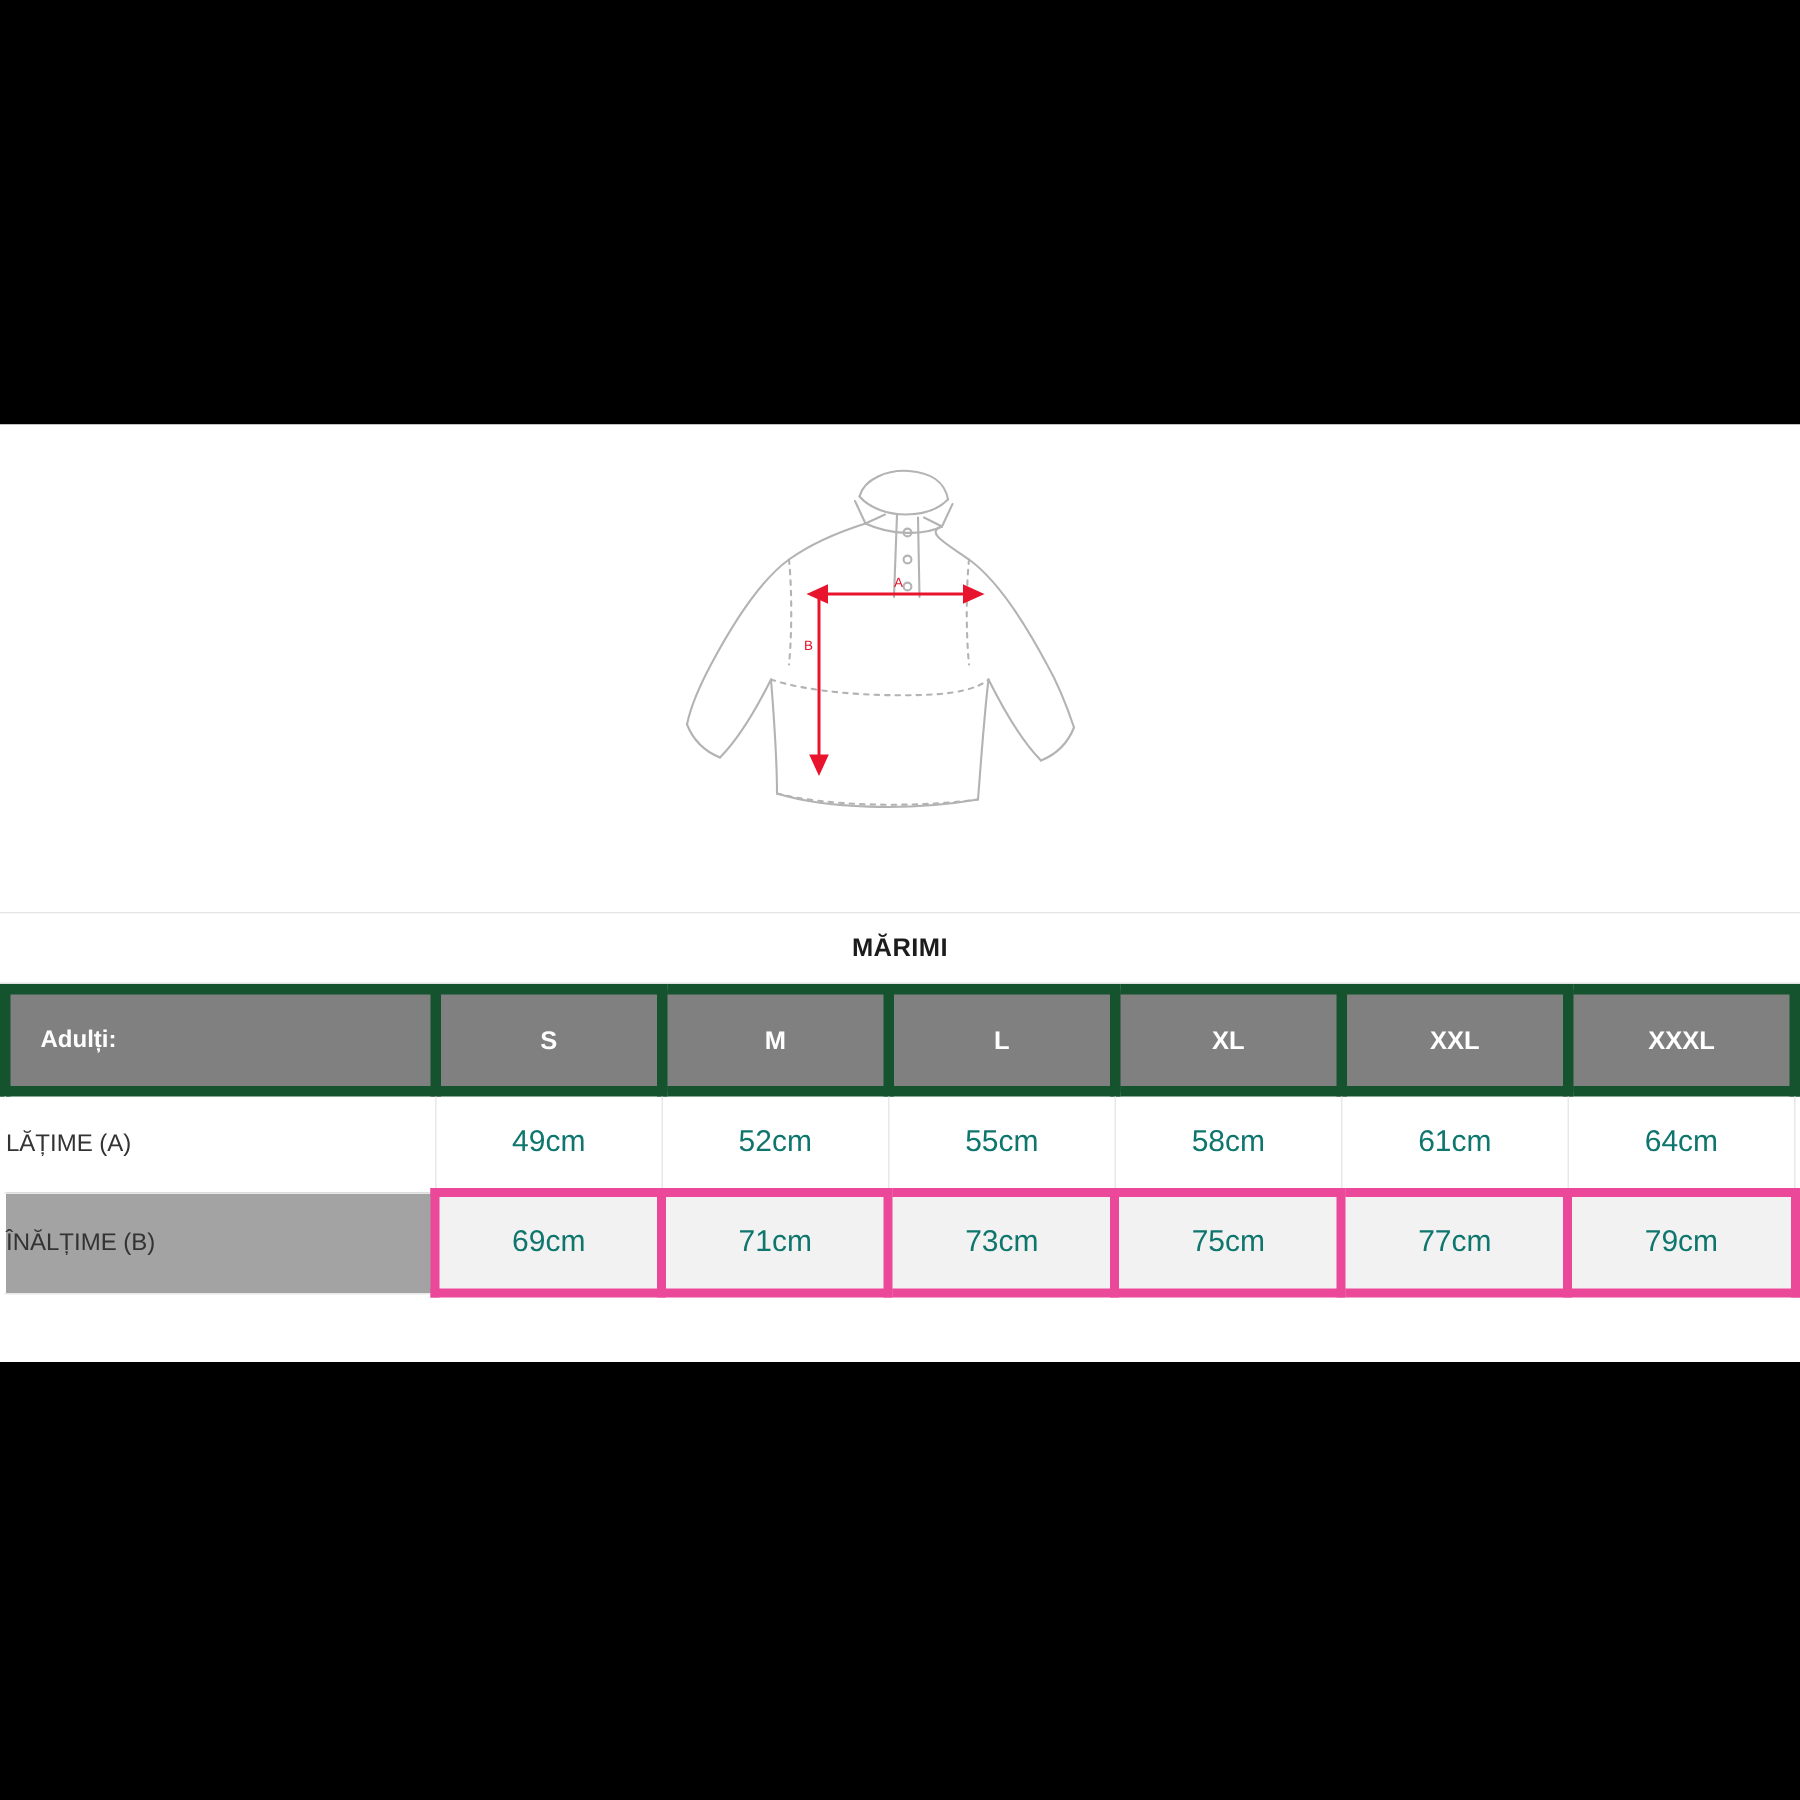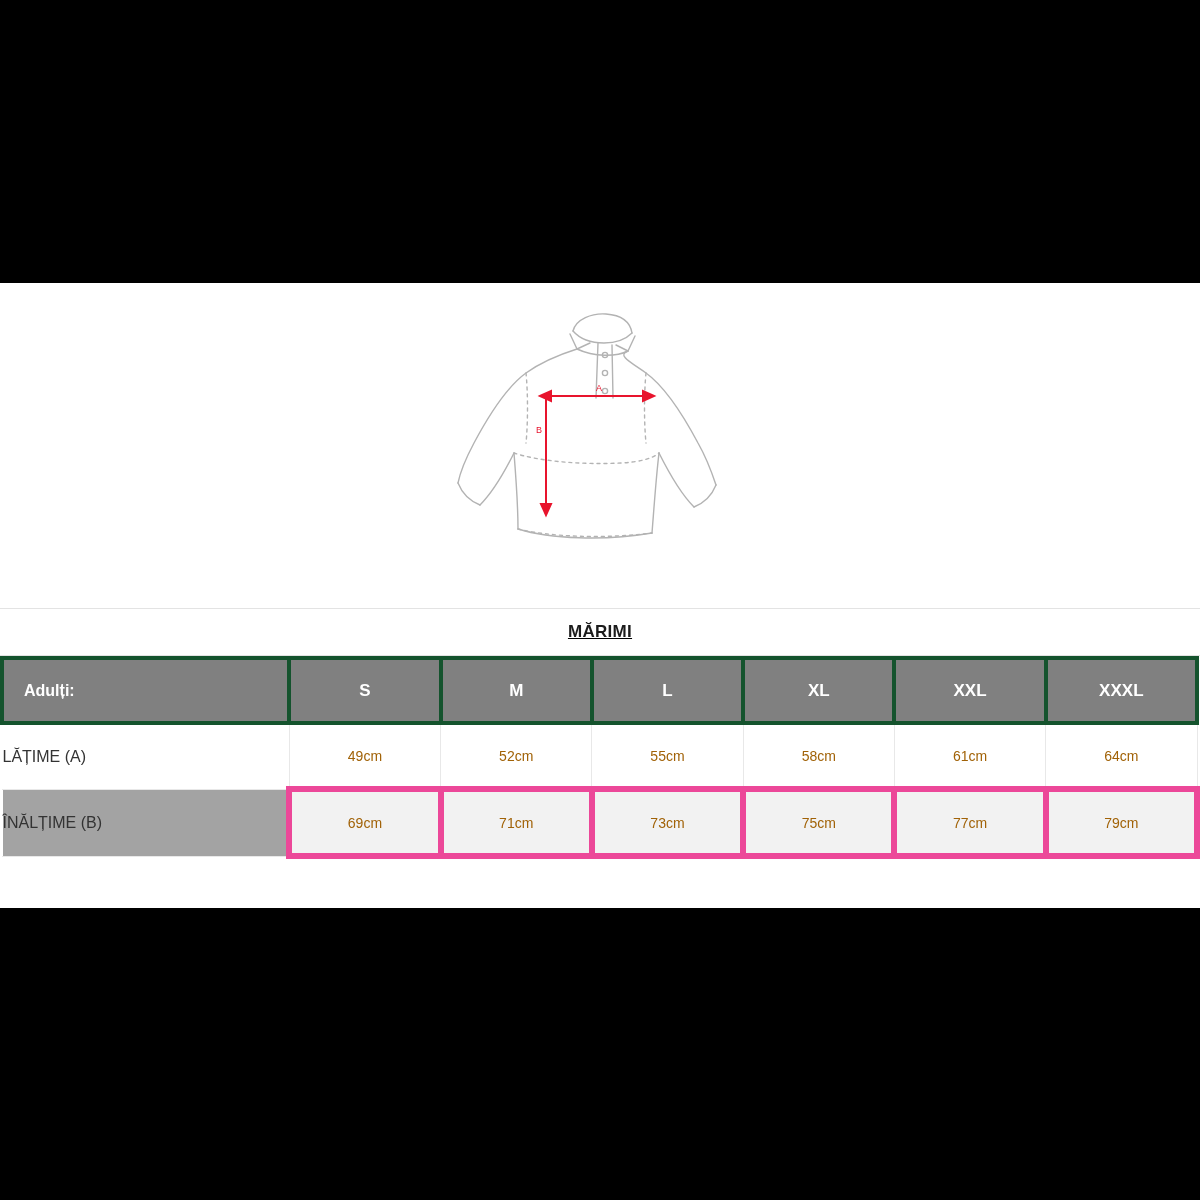--- a/index.html
+++ b/index.html
@@ -37,49 +37,48 @@
     height: 1px;
     background: #e3e3e3;
   }
   .sizes-title-bar {
     width: 1200px;
     height: 46px;
     display: flex;
     align-items: center;
     justify-content: center;
     background: #ffffff;
-    text-decoration: underline;
   }
   .sizes-title {
     font-size: 17px;
     font-weight: bold;
     color: #1c1c1c;
     letter-spacing: 0.3px;
   }
   table.size-table {
     width: 1200px;
     border-collapse: collapse;
     table-layout: fixed;
   }
   table.size-table th,
   table.size-table td {
     border: 1px solid #ffffff;
     height: 61px;
-    font-size: 14px;
-    color: #a16207;
+    font-size: 20px;
+    color: #0f766e;
     text-align: center;
     vertical-align: middle;
     padding: 0;
   }
   table.size-table thead th {
     background: #808080;
     color: #ffffff;
     font-weight: bold;
     font-size: 17px;
-    border: 4px solid #14532d;
+    border: 7px solid #14532d;
   }
   table.size-table thead th.head-label {
     text-align: left;
     padding-left: 20px;
     font-size: 16px;
   }
   table.size-table td.row-label {
     text-align: left;
     background: #ffffff;
     color: #333333;

